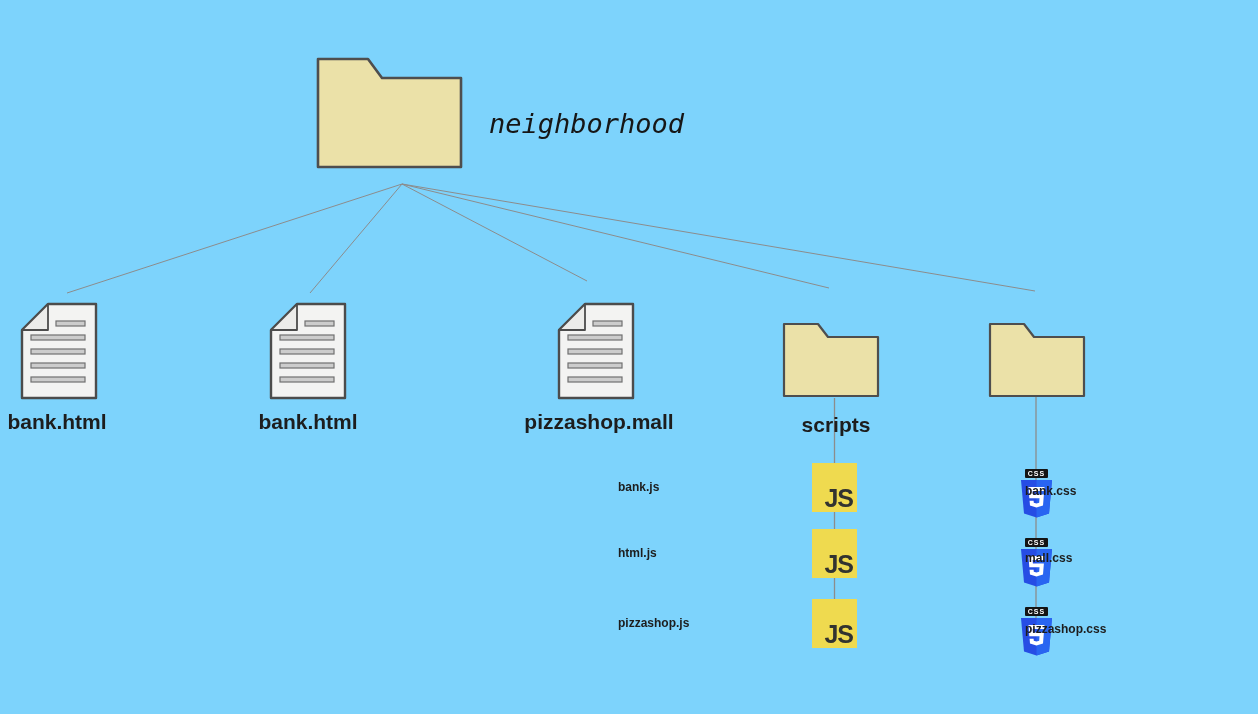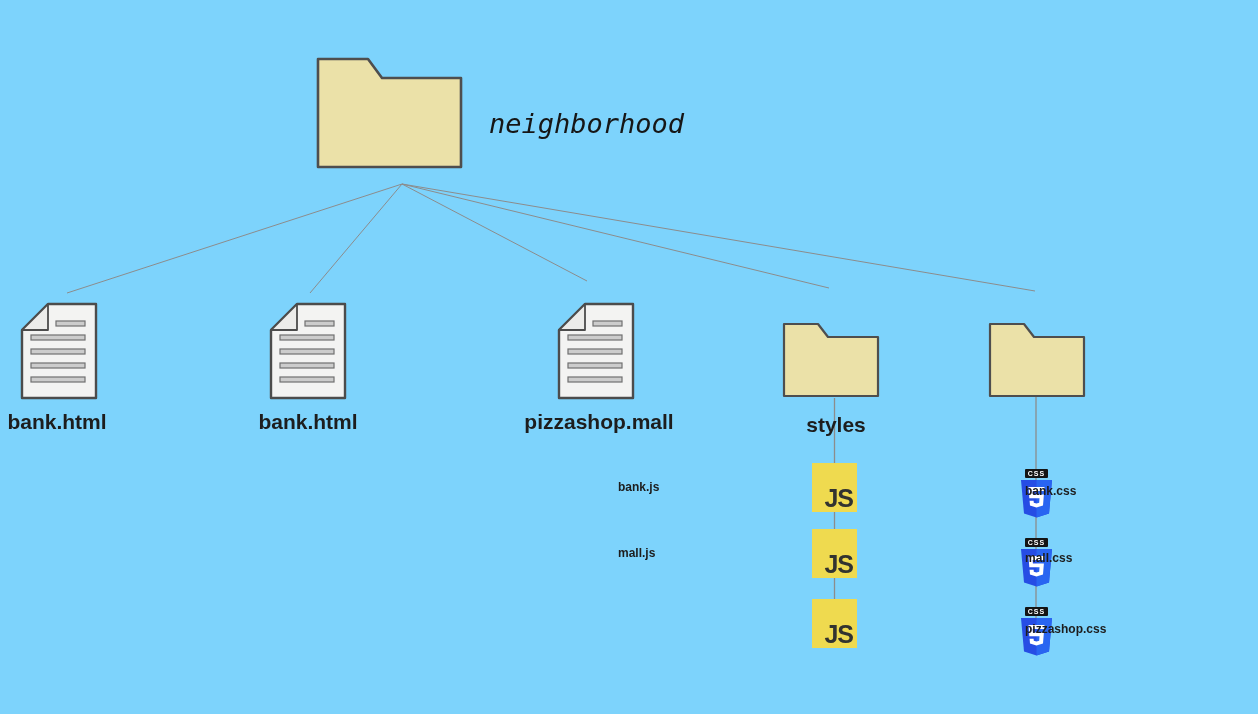--- a/index.html
+++ b/index.html
@@ -95,36 +95,37 @@
   <div class="abs file-label" style="left:198px">bank.html</div>
 
   <svg class="abs node" style="left:557px;top:302px" width="78" height="98" viewBox="0 0 78 98">
       <use href="#sym-doc"></use>
     </svg>
   <div class="abs file-label" style="left:489px">pizzashop.mall</div>
 
   <svg class="abs node" style="left:782px;top:321px" width="98" height="77" viewBox="0 0 98 77">
       <use href="#sym-folder-small"></use>
     </svg>
-  <div class="abs file-label" style="left:726px;top:412px">styles</div>
+  <div class="abs file-label" style="left:726px;top:412px">scripts</div>
 
   <svg class="abs node" style="left:988px;top:321px" width="98" height="77" viewBox="0 0 98 77">
       <use href="#sym-folder-small"></use>
     </svg>
 
   <div class="abs side-label" style="left:618px;top:475px">bank.js</div>
   <div class="abs node js-badge" style="top:463px">
     <span>JS</span>
   </div>
 
-  <div class="abs side-label" style="left:618px;top:541px">mall.js</div>
+  <div class="abs side-label" style="left:618px;top:541px">html.js</div>
   <div class="abs node js-badge" style="top:529px">
     <span>JS</span>
   </div>
 
+  <div class="abs side-label" style="left:618px;top:611px">pizzashop.js</div>
   <div class="abs node js-badge" style="top:599px">
     <span>JS</span>
   </div>
 
   <div class="abs node css-badge" style="top:462px">
     <span class="css-chip">CSS</span>
     <svg width="33" height="38" viewBox="0 0 33 38">
         <use href="#sym-css-shield"></use>
       </svg>
   </div>

